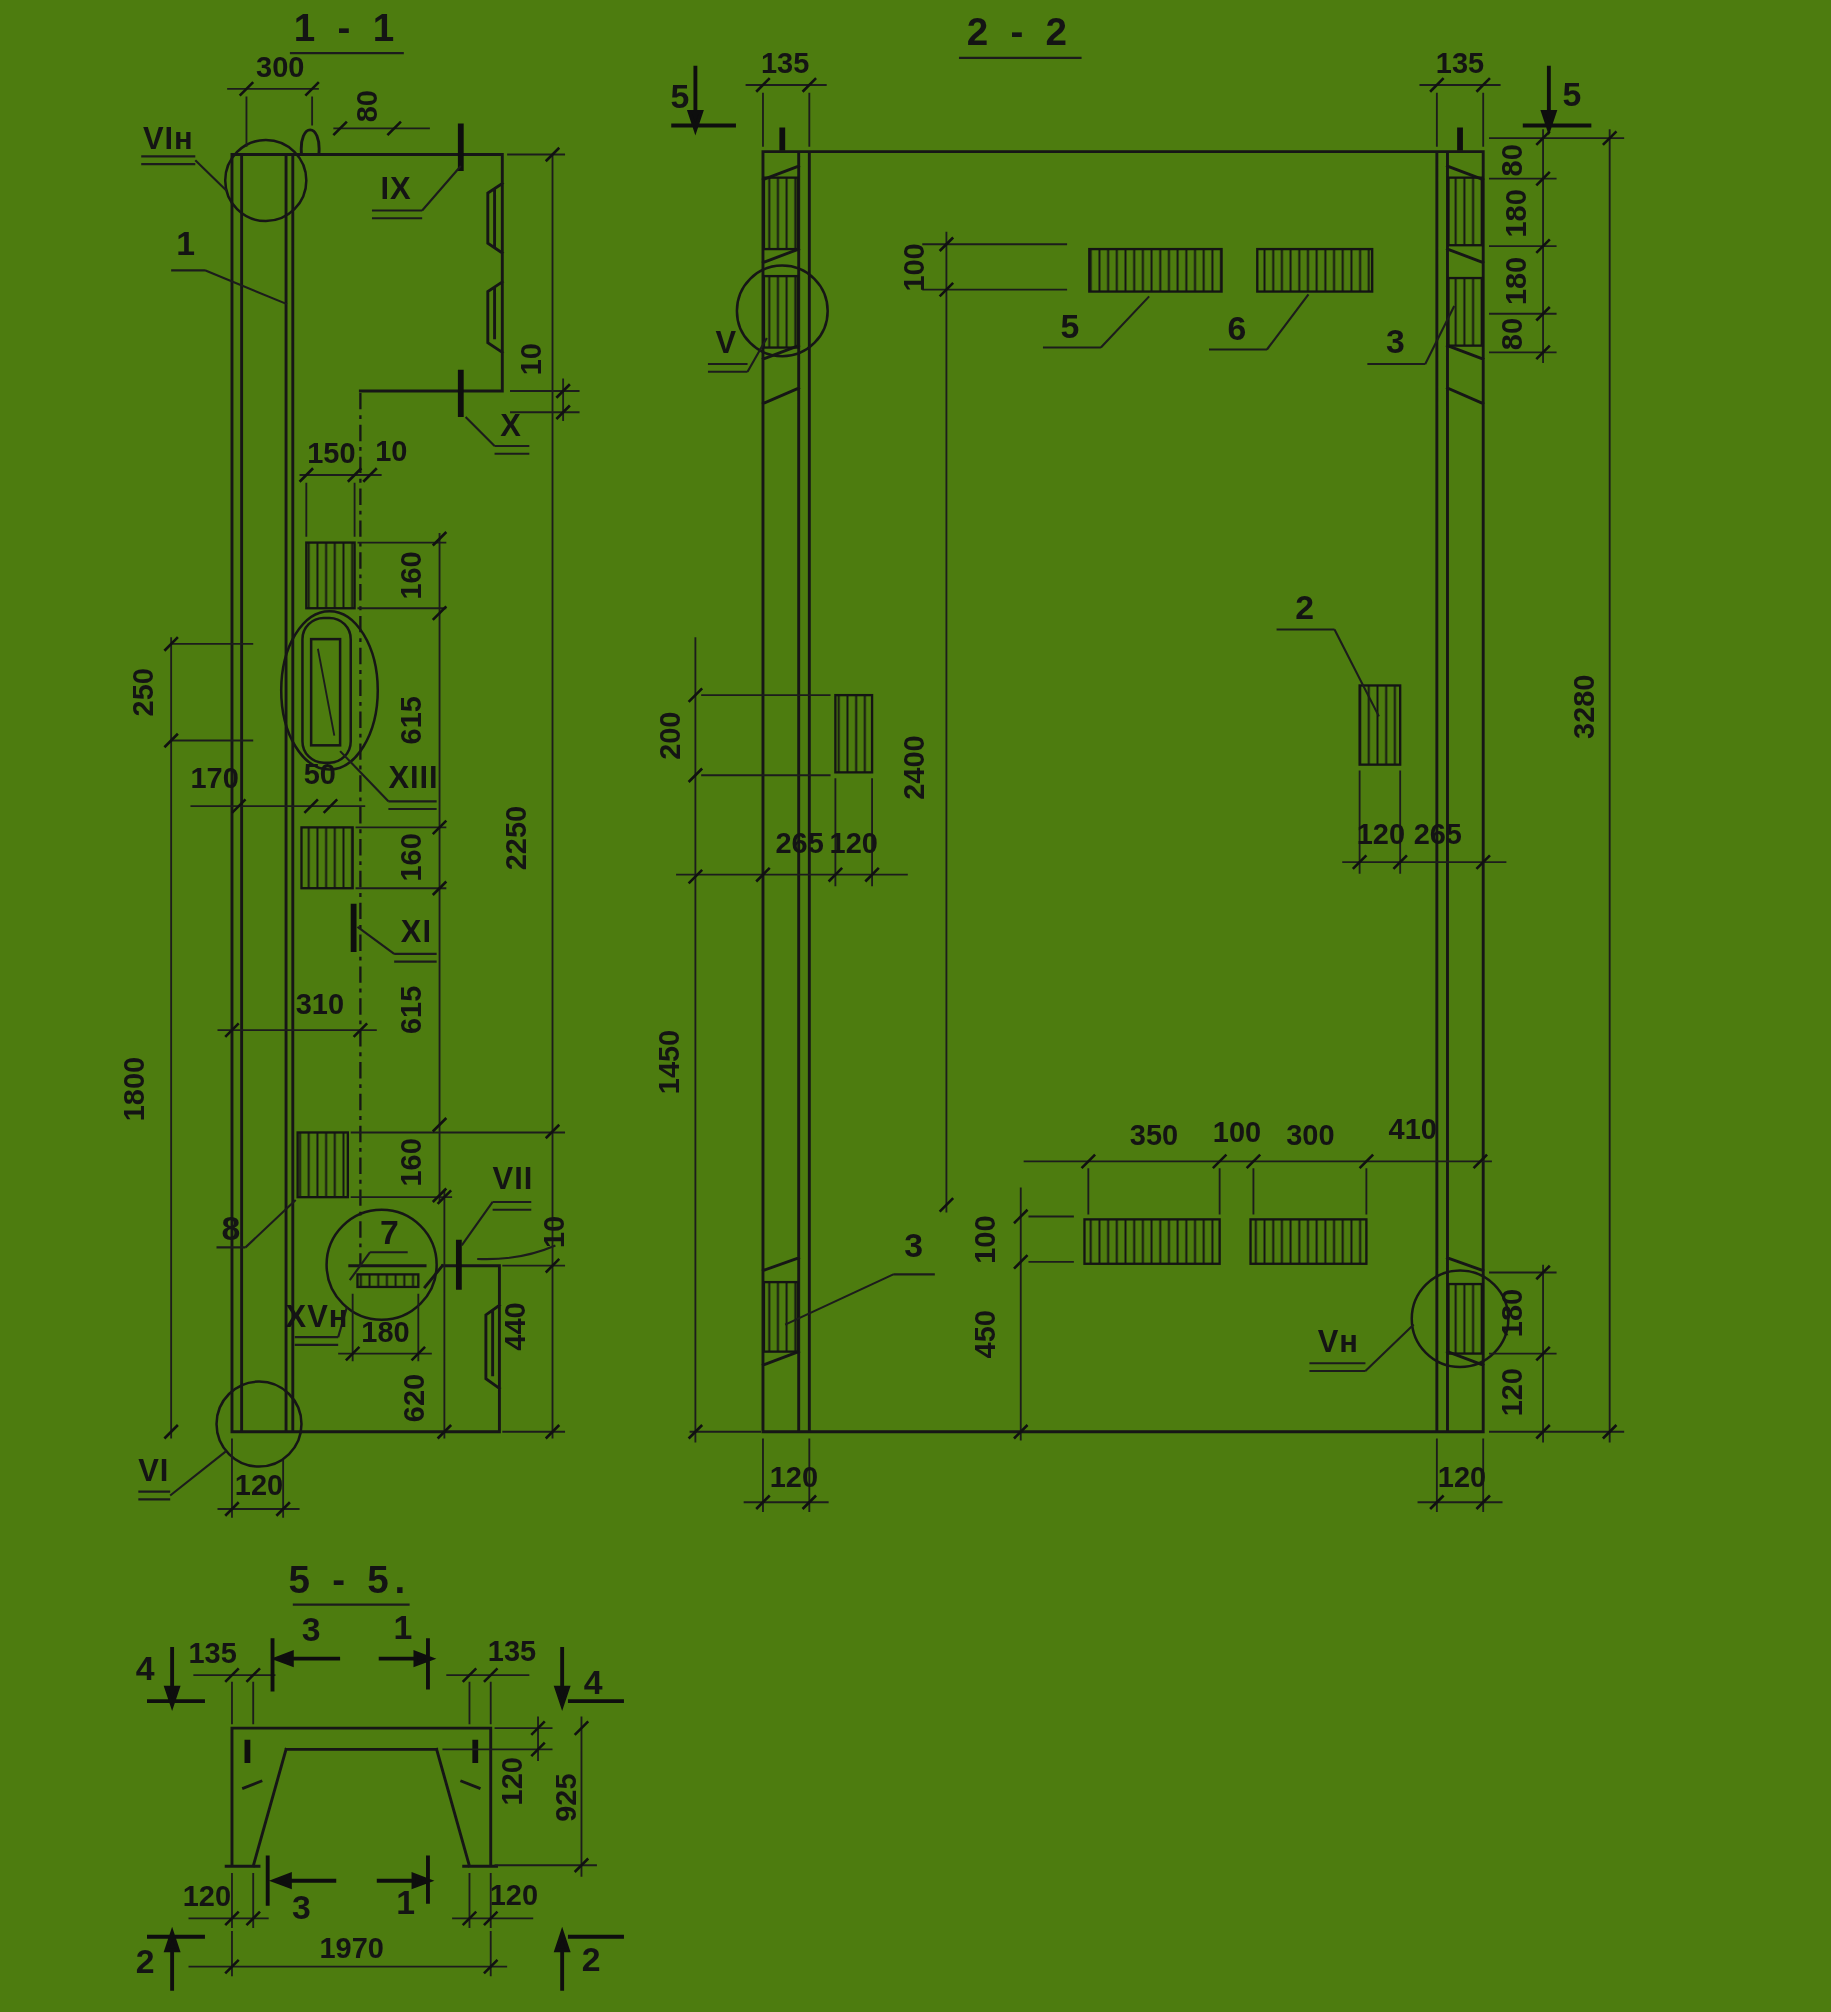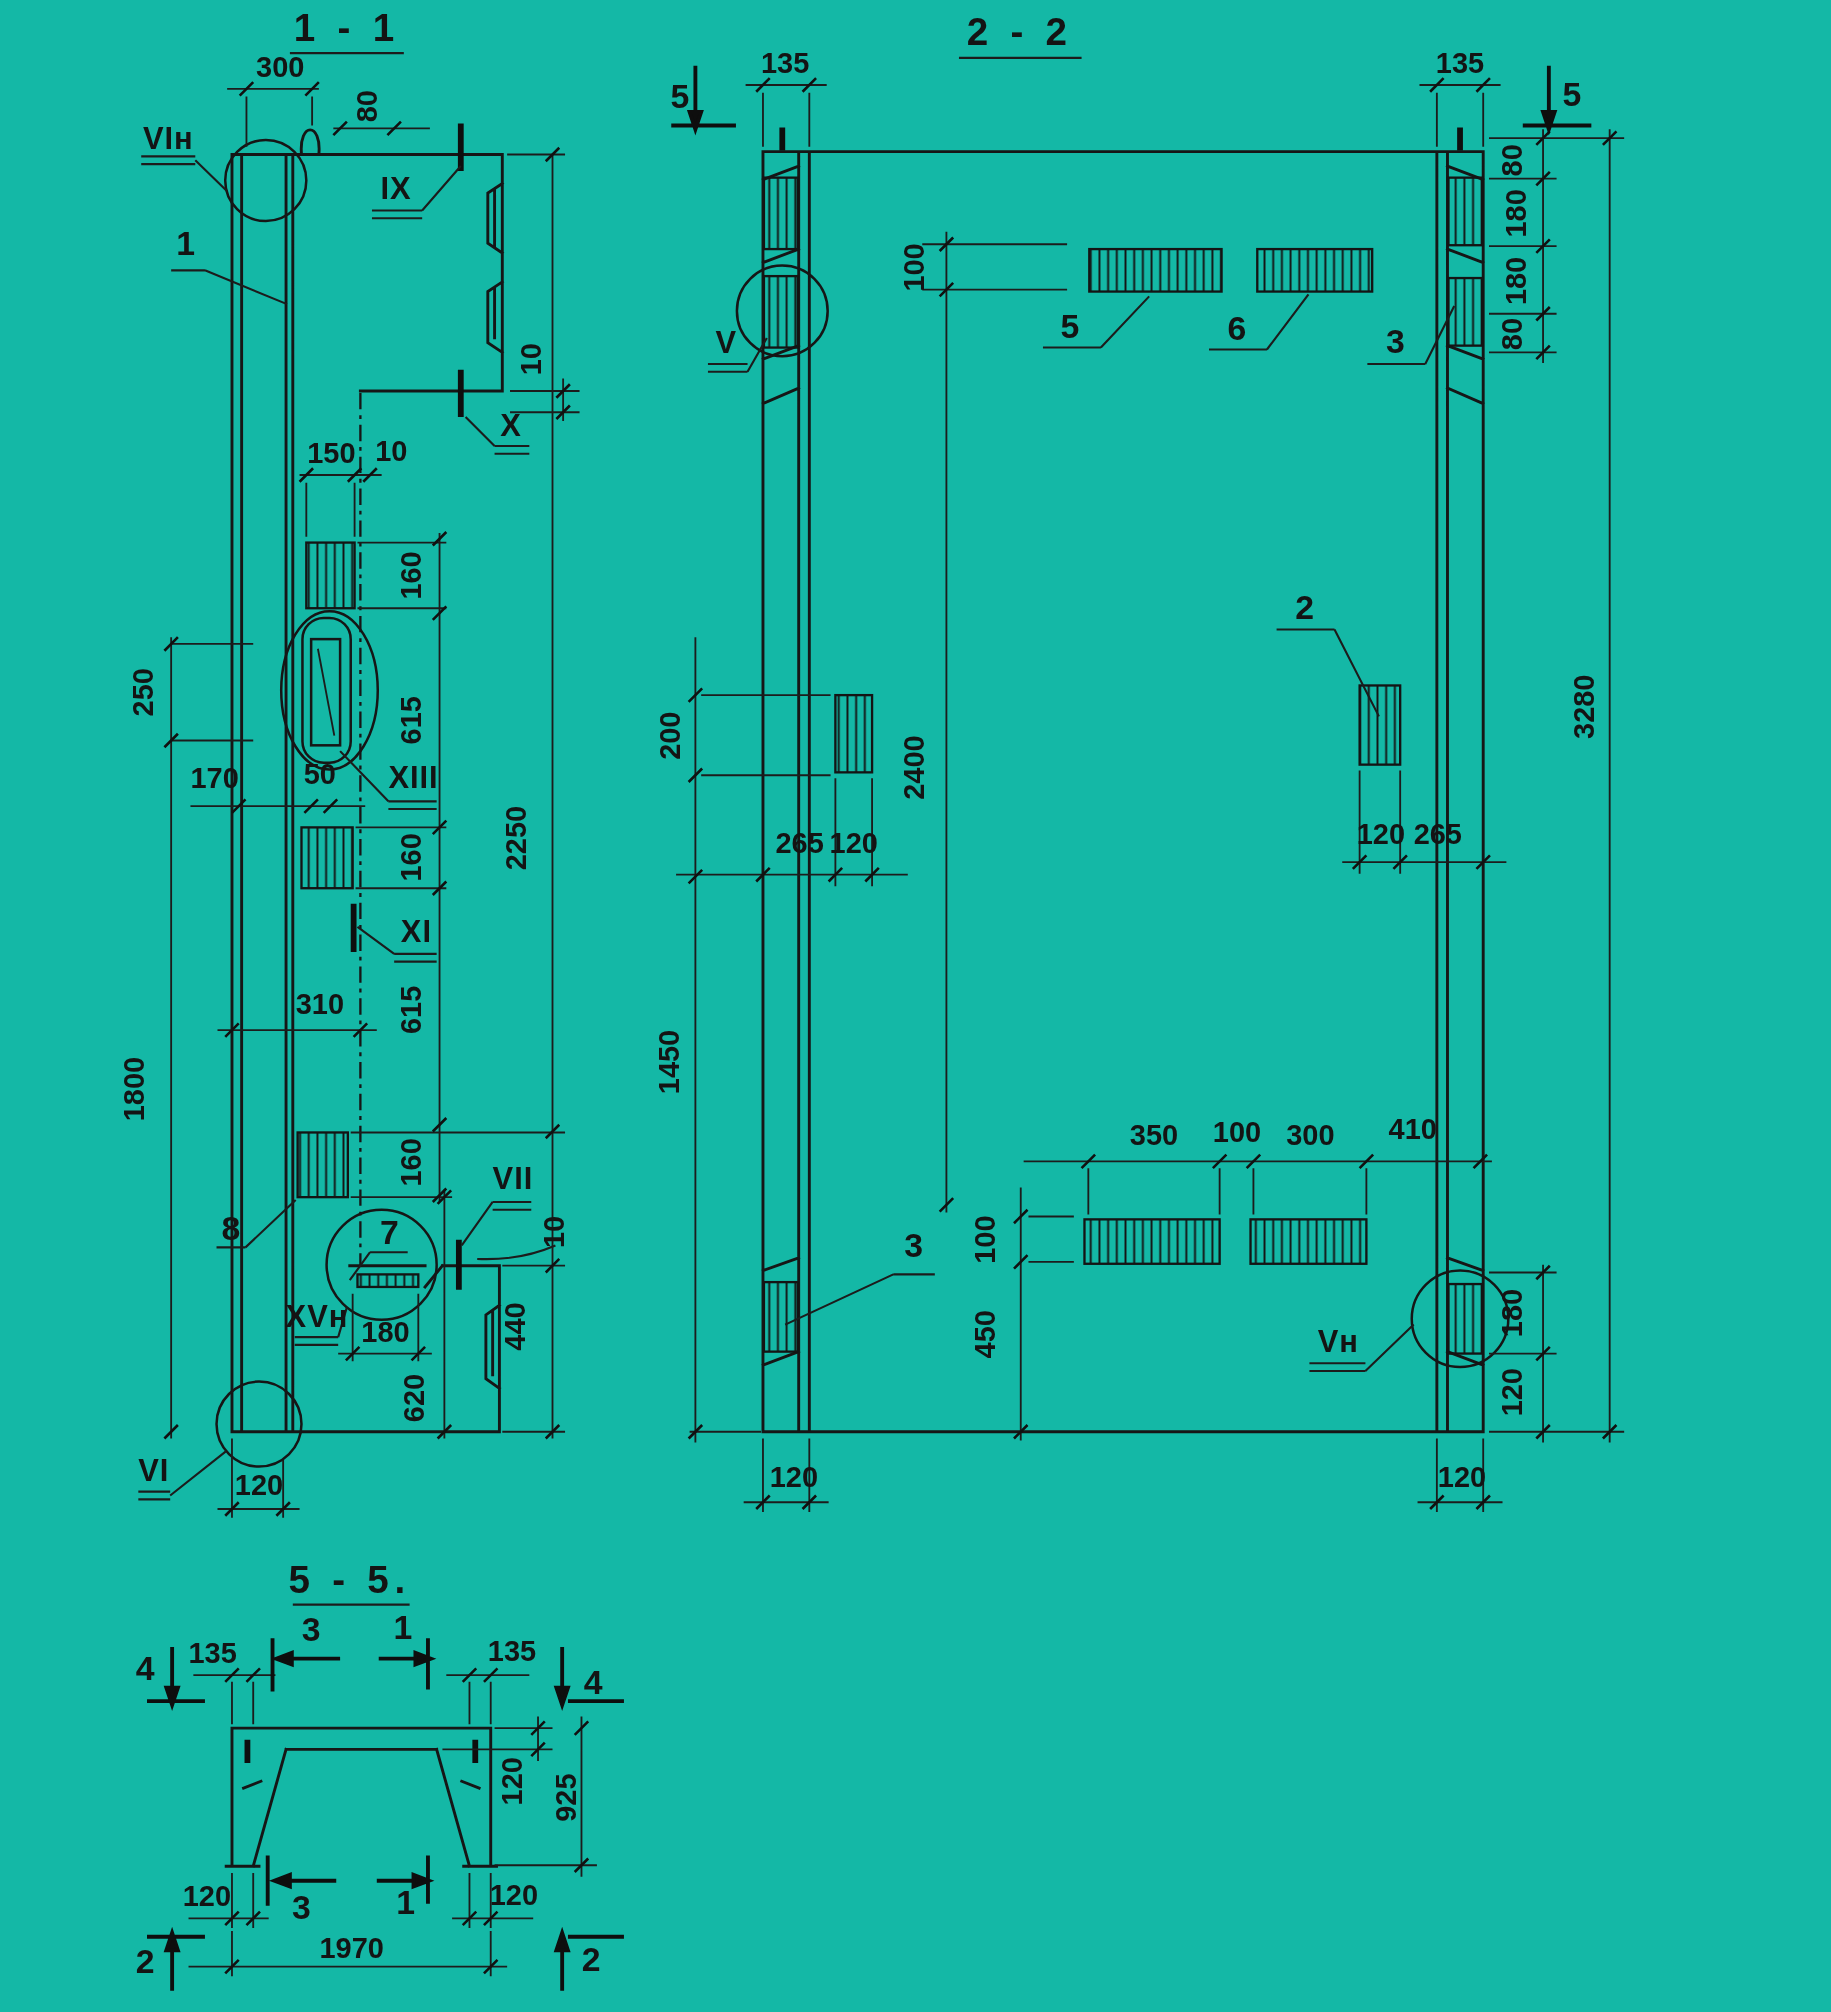--- a/index.html
+++ b/index.html
@@ -1,16 +1,16 @@
 <!DOCTYPE html>
 <html><head>
 <meta charset="utf-8">
 <style>
   html,body{margin:0;padding:0;background:#ffffff;}
-  .page{width:1832px;height:2012px;background:#14b8a6;position:relative;font-family:"Liberation Sans",sans-serif;}
+  .page{width:1832px;height:2012px;background:#4d7c0f;position:relative;font-family:"Liberation Sans",sans-serif;}
   svg{position:absolute;left:0;top:0;}
   text{font-family:"Liberation Sans",sans-serif;font-weight:700;fill:#141414;}
   .t{font-size:30px;text-anchor:middle;}
   .lb{font-size:35px;text-anchor:middle;}
   .rm{font-size:32px;text-anchor:middle;letter-spacing:1px;}
   .ttl{font-size:40px;text-anchor:middle;letter-spacing:6px;}
   .ln{stroke:#161616;stroke-width:3;fill:none;stroke-linecap:square;}
   .dim{stroke:#1c1c1c;stroke-width:1.9;fill:none;}
   .tk{stroke:#111;stroke-width:2.7;fill:none;}
   .ld{stroke:#1c1c1c;stroke-width:2.2;fill:none;}

